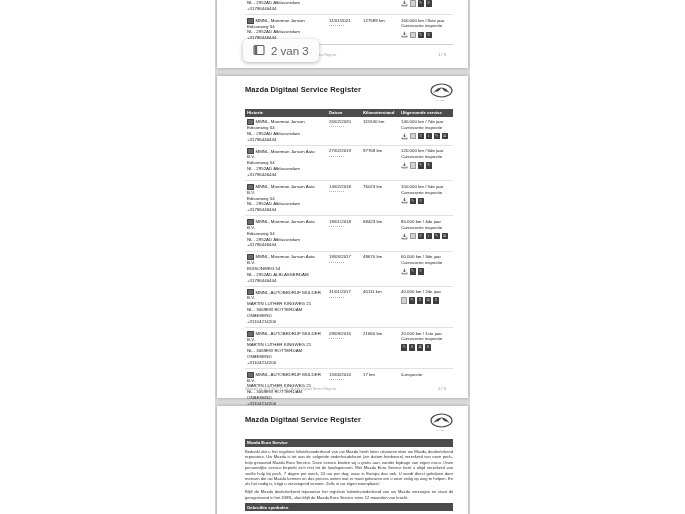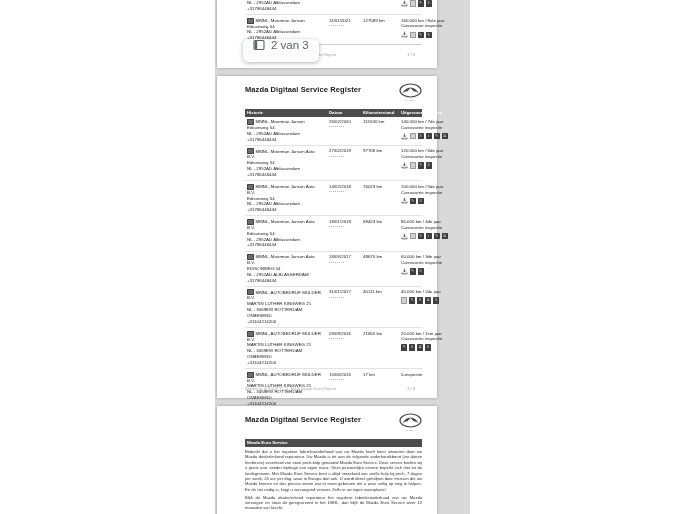--- a/index.html
+++ b/index.html
@@ -2,21 +2,21 @@
 <html><head>
 <meta charset="utf-8">
 <style>
   html,body{margin:0;padding:0}
   body{
     width:685px;height:514px;position:relative;overflow:hidden;
     background:#ffffff;font-family:"Liberation Sans",sans-serif;
     -webkit-font-smoothing:antialiased;
   }
   .preview-strip{position:absolute;left:215px;top:0;width:255px;height:514px;background:#d9d9d9}
-  .page{position:absolute;left:217px;width:220px;background:#fff;box-shadow:0 0 3px rgba(0,0,0,.28)}
+  .page{position:absolute;left:217px;width:251px;background:#fff;box-shadow:0 0 3px rgba(0,0,0,.28)}
   #page1{top:0;height:68px}
   #page2{top:76px;height:322px}
   #page3{top:406px;height:110px}
   .content{margin:0 15px 0 28px;position:relative}
 
   
   .doc-head{display:flex;justify-content:space-between;align-items:flex-start;padding-top:9px;margin-bottom:7px}
   .doc-title{font-size:7.5px;font-weight:bold;color:#1c1c1c;letter-spacing:.1px}
   .logo-wrap{text-align:center;margin-top:-2px}
   .logo-wrap svg{display:block;margin:0 auto}
@@ -41,21 +41,21 @@
 
   
   .pfoot{position:absolute;left:28px;right:22px;display:flex;justify-content:space-between;align-items:flex-end}
   .pfoot .fl{font-size:3px;color:#a0a0a0;letter-spacing:.1px}
   .pfoot .fr{font-size:4px;color:#8a8a8a}
   #page1 .pfoot{bottom:11px}
   #page2 .pfoot{bottom:7px}
 
   
   .pill{position:absolute;left:243px;top:39px;height:23px;background:#fcfcfc;border-radius:5px;
-        box-shadow:0 1px 4px rgba(0,0,0,.3);display:flex;align-items:flex-start;gap:6px;
+        box-shadow:0 1px 4px rgba(0,0,0,.3);display:flex;align-items:center;gap:6px;
         padding:0 10px;color:#5f6368;font-size:11.5px;z-index:5}
 
   
   .bar{background:#4c4c4c;color:#fff;font-size:4.3px;font-weight:bold;padding:1.5px 2px}
   .para{font-size:4.1px;line-height:1.32;color:#333;margin:2.5px 0 0 0;text-align:justify}
   .legend{display:flex;align-items:flex-start;gap:9px;margin-top:2.5px;font-size:4.1px;color:#333}
   .legend .dlbig{width:9px;height:9px;flex:0 0 auto}
   .legend .dl-label{width:46px;line-height:1.3}
   .legend-items{display:flex;align-items:center;gap:5px;flex:1;padding-top:1px}
 </style>

